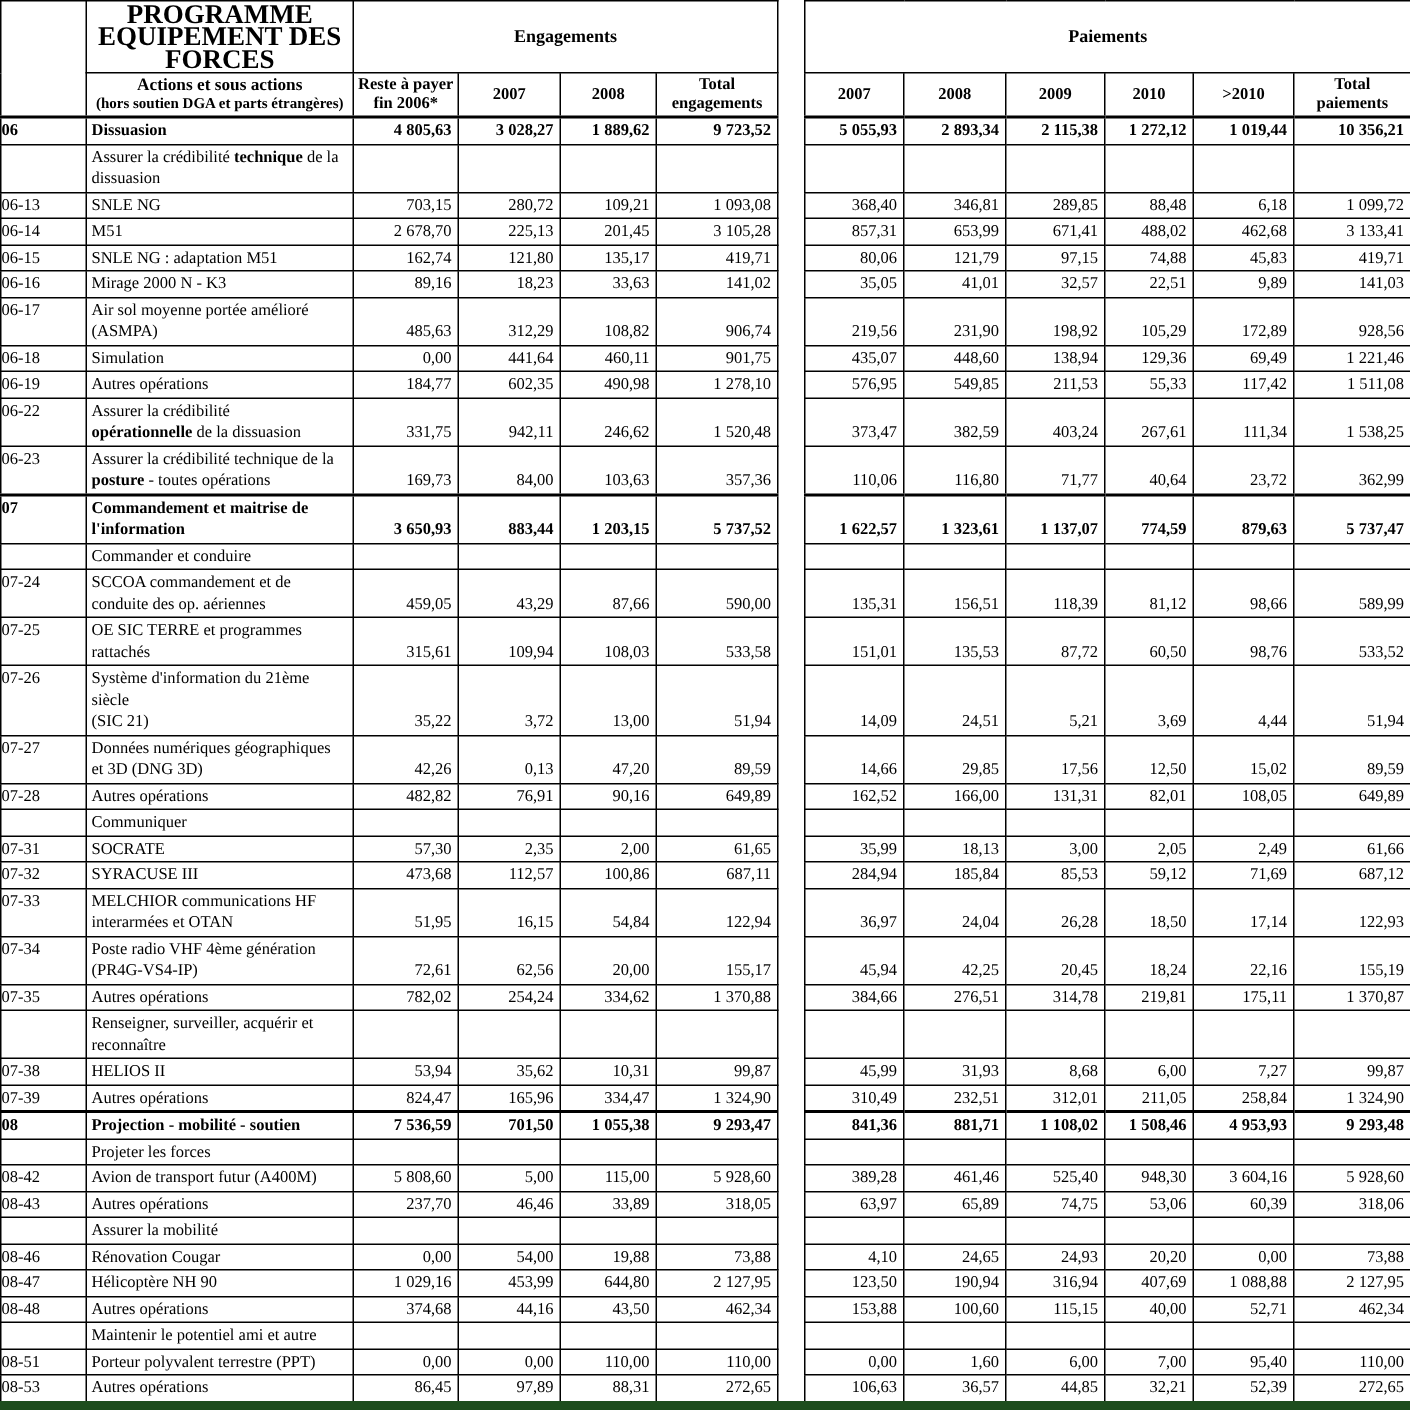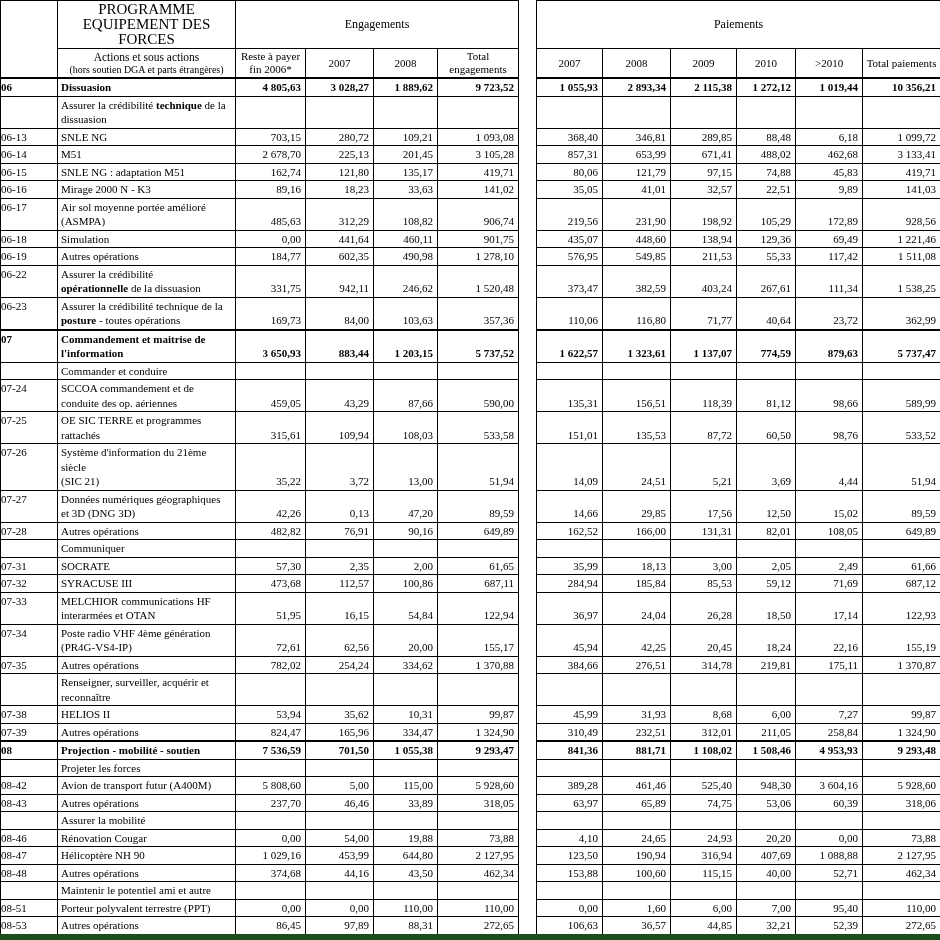--- a/index.html
+++ b/index.html
@@ -1,24 +1,24 @@
 <!DOCTYPE html>
 <html><head>
 <meta charset="utf-8">
 <style>
   html,body{margin:0;padding:0;background:#fff;}
   #page{position:relative;width:940px;height:940px;overflow:hidden;background:#fff;
         font-family:"Liberation Serif",serif;color:#000;}
   table{border-collapse:collapse;table-layout:fixed;width:940px;}
   td,th{border:1px solid #000;overflow:hidden;}
   
-  thead th{font-weight:normal;text-align:center;vertical-align:middle;font-size:11px;line-height:13px;padding:1px 2px;}
+  thead th{font-weight:bold;text-align:center;vertical-align:middle;font-size:11px;line-height:13px;padding:1px 2px;}
   thead tr.r1{height:36px;}
   thead tr.r2{height:28px;}
-  th.title{font-weight:normal;font-size:15px;line-height:15px;margin-left:16px;}
+  th.title{font-weight:bold;font-size:18px;line-height:15px;margin-left:16px;}
   th.grp{font-size:12px;}
   th.actions .main{font-size:11.5px;line-height:13px;}
   th.actions .sub{font-size:10px;line-height:11px;}
   .hb{border-bottom:2px solid #000 !important;}
   
   tbody td{font-size:11px;line-height:14.5px;padding:1px 3px;vertical-align:top;}
   tbody td.code{padding-left:0;}
   tbody td.label{white-space:pre-line;}
   tbody td.num{text-align:right;vertical-align:bottom;white-space:nowrap;padding-right:4px;}
   tr.row-section td{font-weight:bold;border-top:2px solid #000;}
@@ -74,21 +74,21 @@
     </thead>
     <tbody id="table-body">
         <tr class="row-section">
           <td class="code">06</td>
           <td class="label"><span>Dissuasion</span></td>
           <td class="num">4 805,63</td>
           <td class="num">3 028,27</td>
           <td class="num">1 889,62</td>
           <td class="num">9 723,52</td>
           <td class="spacer"></td>
-          <td class="num">1 055,93</td>
+          <td class="num">5 055,93</td>
           <td class="num">2 893,34</td>
           <td class="num">2 115,38</td>
           <td class="num">1 272,12</td>
           <td class="num">1 019,44</td>
           <td class="num">10 356,21</td>
         </tr>
         <tr class="row-group">
           <td class="code"></td>
           <td class="label"><span>Assurer la crédibilité </span><span class="b">technique</span><span> de la
 dissuasion</span></td>

